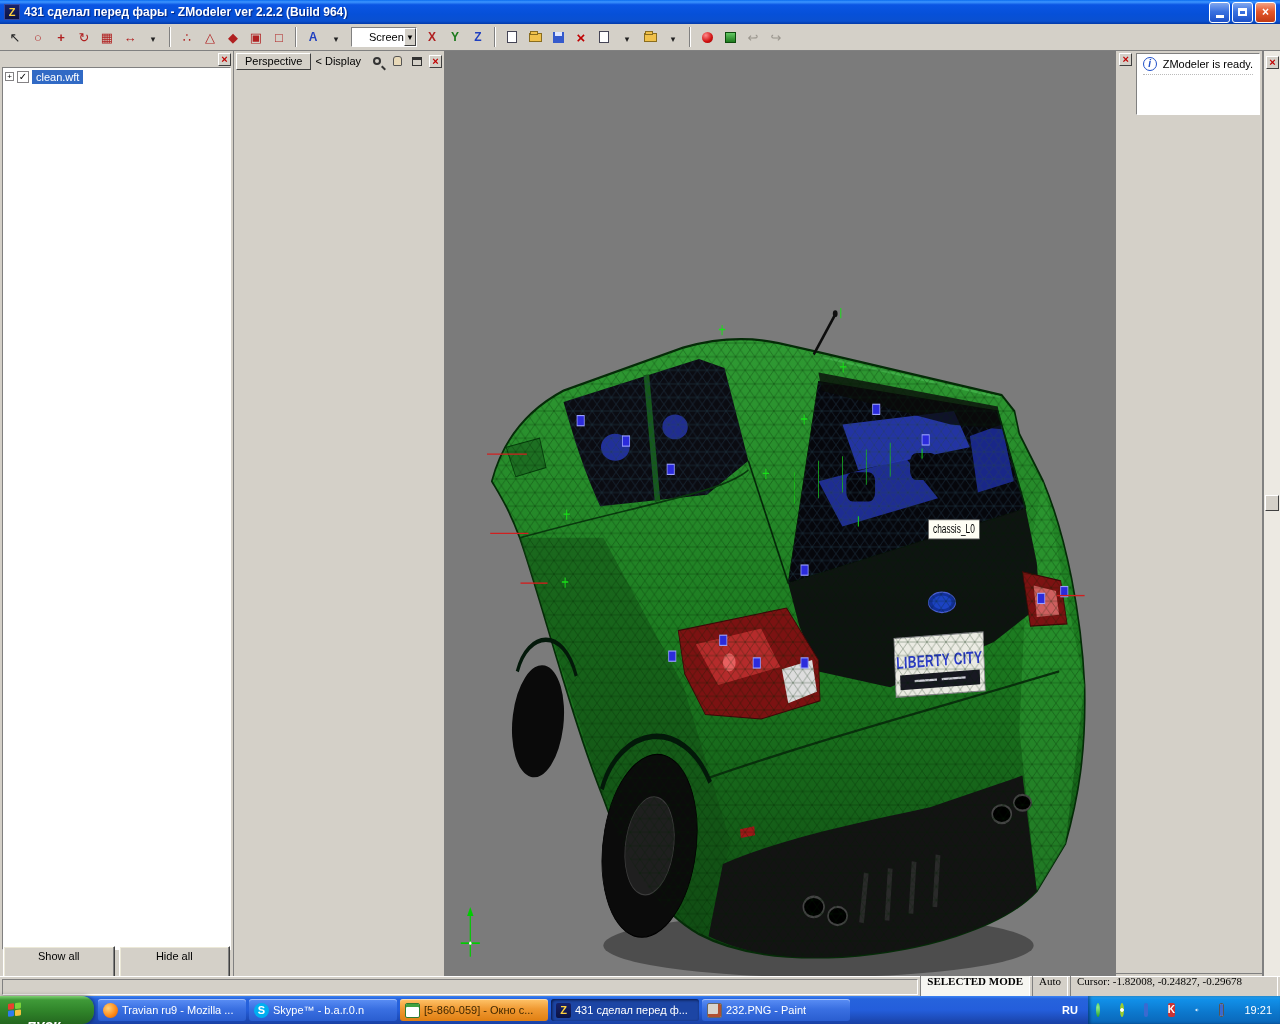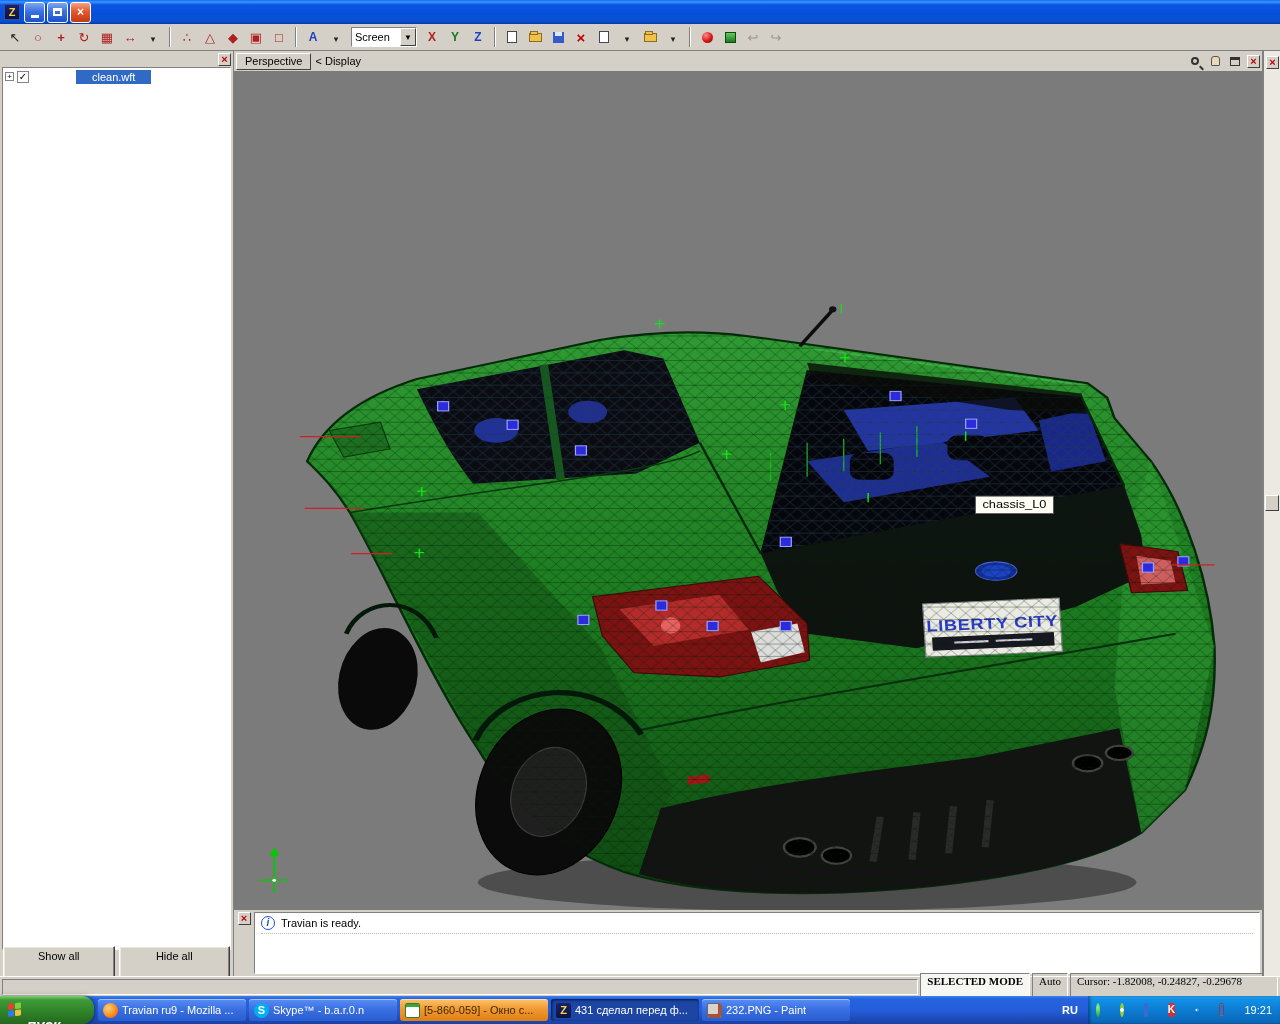--- a/index.html
+++ b/index.html
@@ -43,43 +43,43 @@
   .ic-folder { width:13px; height:9px; background:#f0c14b; border:1px solid #8a6d1f; display:inline-block; position:relative; }
   .ic-folder::before { content:""; position:absolute; top:-3px; left:0; width:6px; height:2px; background:#f0c14b; border:1px solid #8a6d1f; }
   .ic-save { width:11px; height:11px; background:#355acc; display:inline-block; position:relative; }
   .ic-save::before { content:""; position:absolute; left:2px; top:0; width:7px; height:4px; background:#dfe6ff; }
   .ic-del::before { content:"\00D7"; color:#c00000; font-weight:bold; font-size:15px; }
   .ic-rec { width:11px; height:11px; border-radius:50%; background:radial-gradient(circle at 35% 30%,#ff8a8a,#d01010 60%,#8a0505); display:inline-block; }
   .ic-pkg { width:11px; height:11px; background:linear-gradient(#64c864,#1d7a1d); border:1px solid #0c4a0c; display:inline-block; }
   .letterbtn { font-weight:bold; font-size:12px; }
   .combo { width:66px; height:20px; background:#fff; border:1px solid; border-color:#808080 #fff #fff #808080;
     display:flex; align-items:center; margin:0 3px; }
-  .combo .val { flex:1; padding-left:3px; }
+  .combo .val { flex:1; padding-left:17px; }
   .combo .drop { width:16px; height:18px; background:#d4d0c8; border:1px solid; border-color:#fff #404040 #404040 #fff;
     text-align:center; font-size:8px; line-height:17px; }
 
   
   .main { flex:1; display:flex; min-height:0; }
 
   
   .leftpanel { width:234px; display:flex; flex-direction:column; background:#d4d0c8; border-right:1px solid #808080; }
   .lp-head { height:16px; display:flex; justify-content:flex-end; align-items:center; padding:1px 2px; }
   .xclose { width:13px; height:13px; background:#d4d0c8; border:1px solid; border-color:#fff #404040 #404040 #fff;
     color:#c00000; font-weight:bold; font-size:11px; line-height:10px; text-align:center; }
   .tree { flex:1; margin:0 2px; background:#fff; border:1px solid; border-color:#808080 #fff #fff #808080; overflow:hidden; }
   .tree-row { display:flex; align-items:center; height:17px; padding-left:2px; gap:3px; }
   .expander { width:9px; height:9px; border:1px solid #848284; background:#fff; font-size:8px; line-height:7px; text-align:center; color:#000; }
   .chk { width:12px; height:12px; border:1px solid #848284; background:#fff; font-size:10px; line-height:10px; text-align:center; }
-  .tree-label { background:#316ac5; color:#fff; padding:1px 16px;margin-left:44px; }
+  .tree-label { background:#316ac5; color:#fff; padding:1px 4px; }
   .lp-foot { height:26px; display:flex; align-items:center; gap:4px; padding:2px 3px; }
   .btn3d { flex:1; height:35px; background:#d4d0c8; border:1px solid; border-color:#fff #404040 #404040 #fff;
     box-shadow:inset -1px -1px 0 #808080, inset 1px 1px 0 #ece9d8; text-align:center; line-height:18px; }
 
   
-  .center { flex:1; display:flex; flex-direction:column; min-width:0; border-right:1px solid #808080; }
+  .center { flex:1; display:flex; flex-direction:row; min-width:0; border-right:1px solid #808080; }
   .vp-header { height:20px; background:#d4d0c8; display:flex; align-items:center; padding:0 2px; gap:4px; }
   .vp-tab { height:17px; padding:0 8px; background:#d4d0c8; border:1px solid; border-color:#fff #404040 #404040 #fff;
     line-height:15px; }
   .vp-display { color:#000; }
   .vp-spacer { flex:1; }
   .vp-ico { width:16px; height:15px; display:flex; align-items:center; justify-content:center; }
   .mag { width:8px; height:8px; border:2px solid #333; border-radius:50%; position:relative; }
   .mag::after { content:""; position:absolute; width:5px; height:2px; background:#333; transform:rotate(45deg); left:6px; top:8px; }
   .handico { width:9px; height:10px; background:#e8d9b8; border:1px solid #555; border-radius:3px 3px 1px 1px; }
   .maxico { width:10px; height:9px; border:1px solid #333; border-top:3px solid #333; }
@@ -149,20 +149,21 @@
   .tr-mon { background:#e6e6e6; border:1px solid #555; box-shadow:inset 0 0 0 2px #3a6ad0; }
   .tray .clock { margin-left:auto; color:#fff; font-size:11px; }
 </style>
 </head>
 <body>
 
 <div class="screen">
 
   <div class="titlebar">
     <div class="app-icon">Z</div>
+    <div class="title-text">431 сделал перед фары - ZModeler ver 2.2.2 (Build 964)</div>
     <div class="tb-btns">
       <div class="tb-btn">
           <span class="glyph-min"></span>
         </div>
       <div class="tb-btn">
           <span class="glyph-max"></span>
         </div>
       <div class="tb-btn close">×</div>
     </div>
   </div>
@@ -439,21 +440,21 @@
         </svg>
       </div>
 
       <div class="statusbox">
         <div class="sb-gutter">
           <div class="xclose">×</div>
         </div>
         <div class="sb-white">
           <div class="msg-row">
             <span class="info-ico">i</span>
-            <span>Travian is ready.</span>
+            <span>ZModeler is ready.</span>
           </div>
         </div>
       </div>
     </div>
 
 
     <div class="vscroll">
       <div class="xclose vs-close">×</div>
       <div class="vs-thumb"></div>
     </div>

